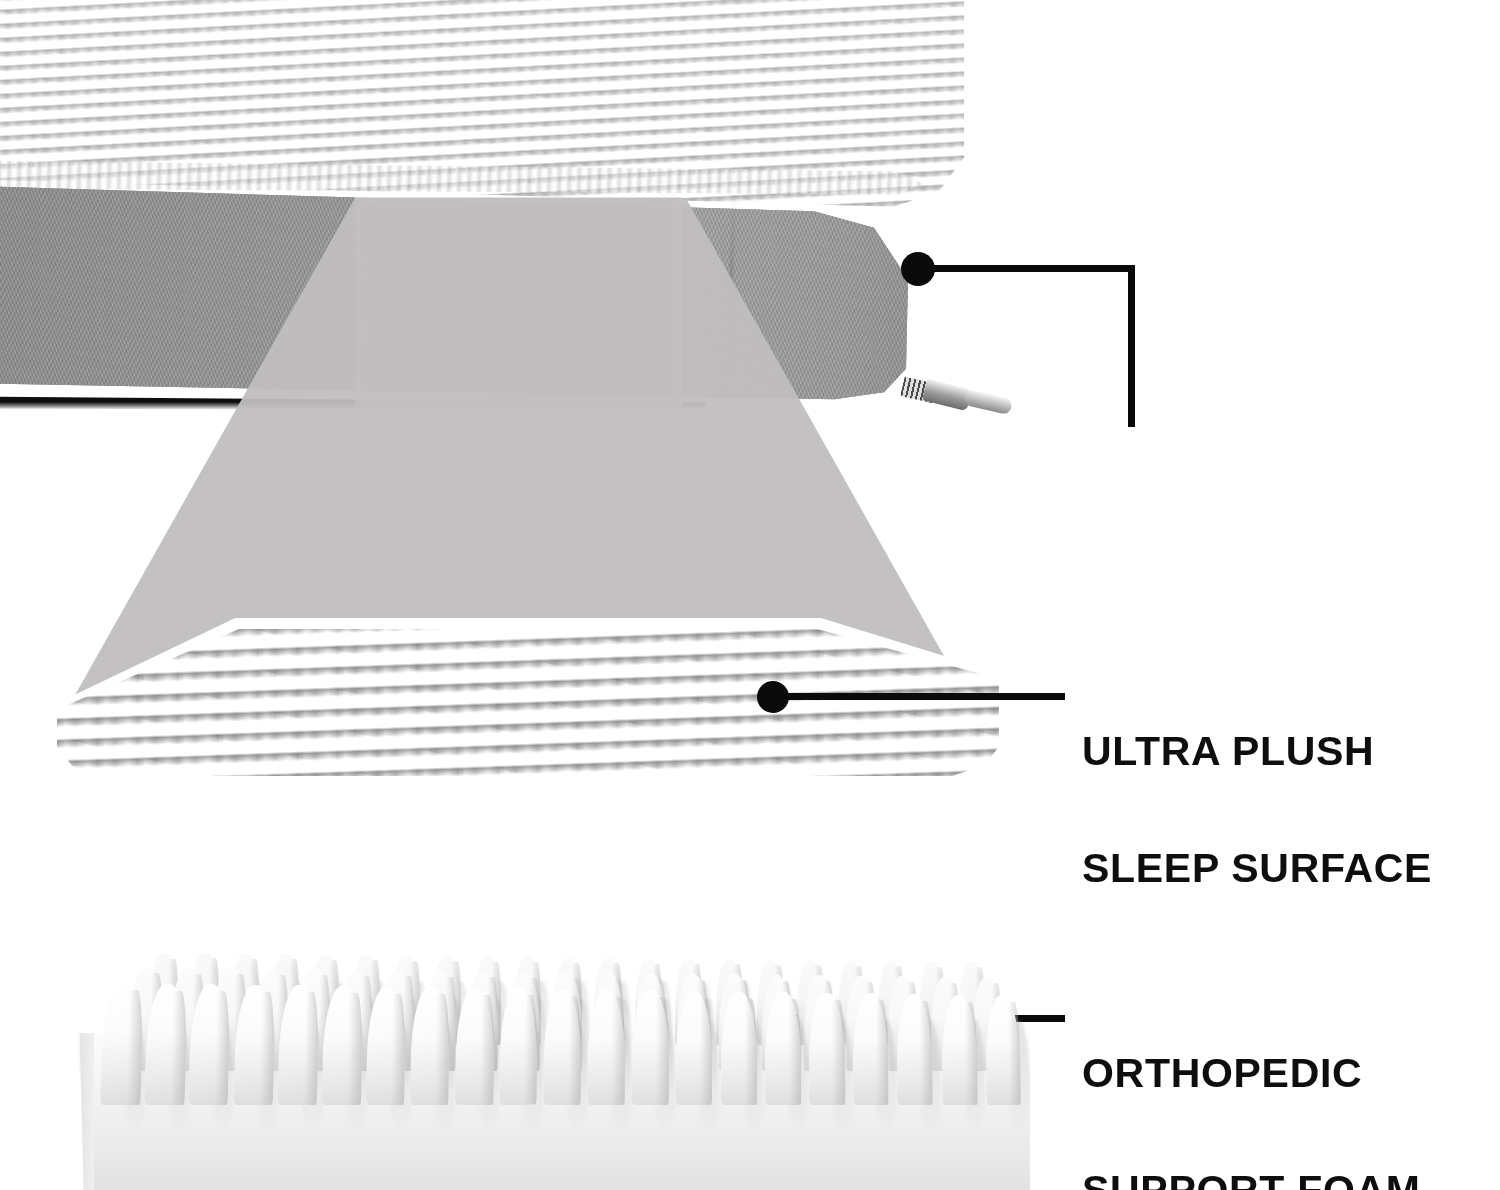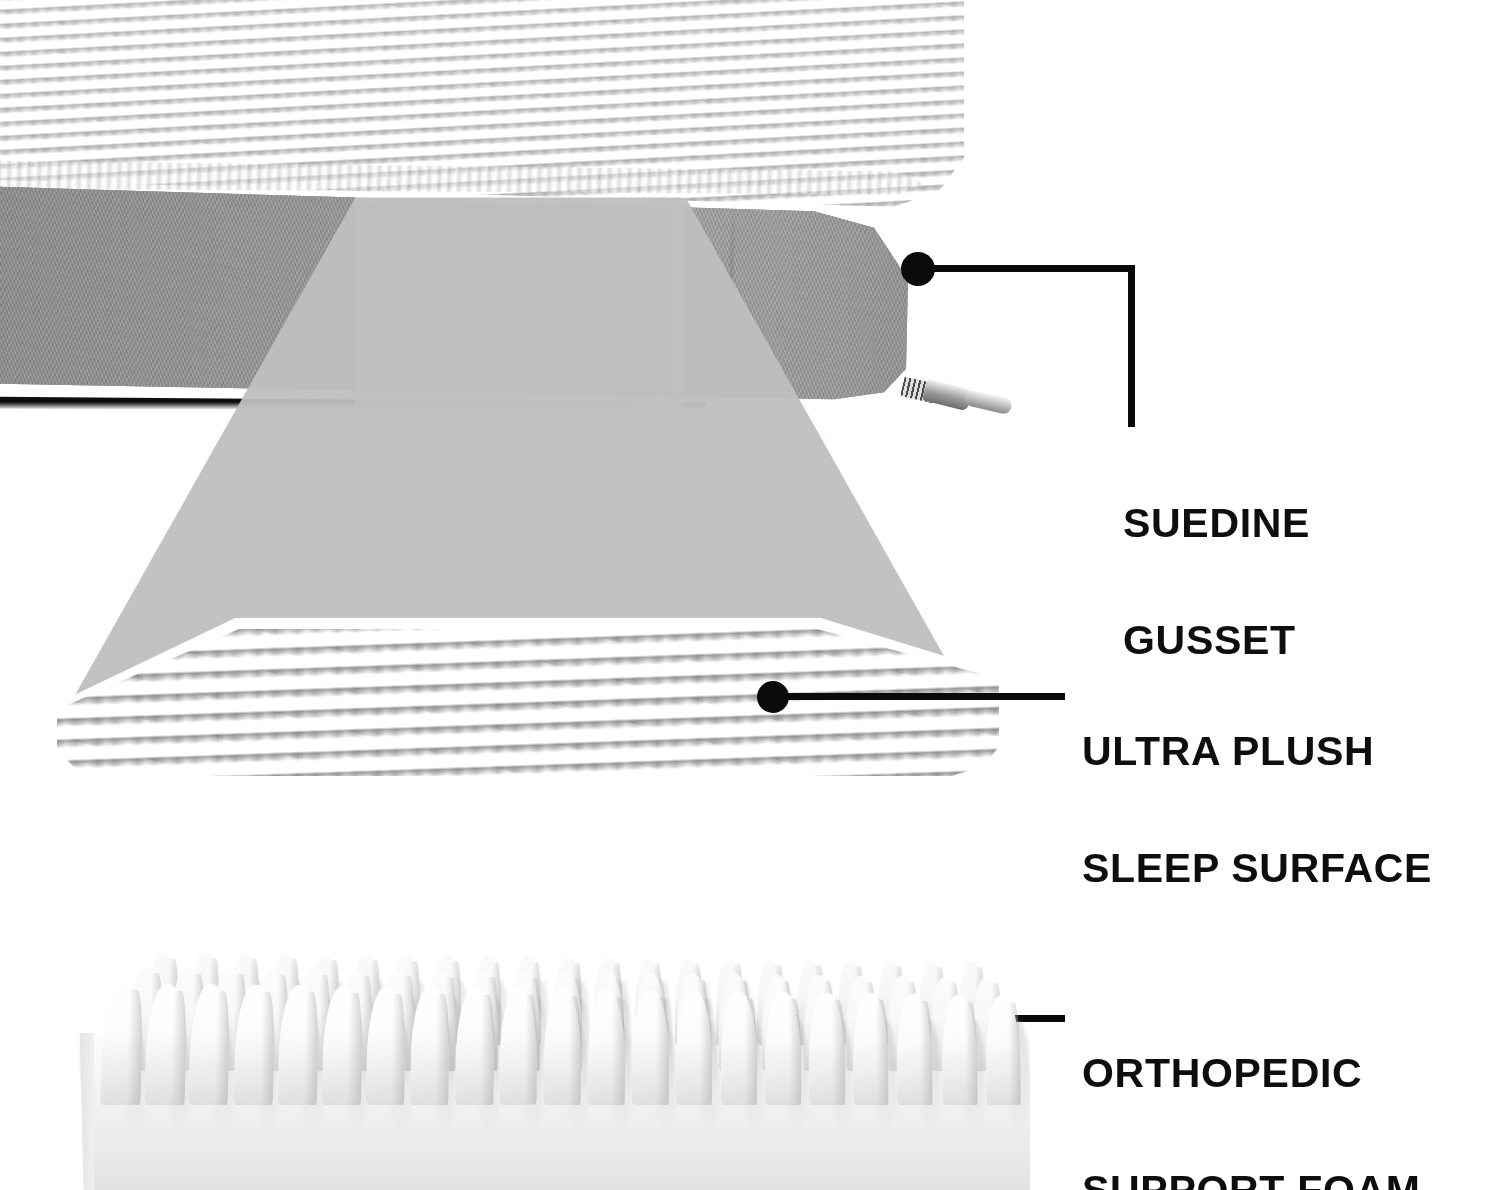--- a/index.html
+++ b/index.html
@@ -462,24 +462,20 @@
         <div class="valley" style="left: 924.598px; top: 94.6px; width: 20.8px; height: 107.36px; opacity: 0.55;"></div>
         <div class="peak" style="left: 901.619px; width: 34.68px; height: 110.41px; bottom: auto; top: 69.59px; filter: brightness(1); transform: skewX(0.68deg);"></div>
         <div class="valley" style="left: 968.789px; top: 94.6px; width: 20.8px; height: 107.36px; opacity: 0.55;"></div>
         <div class="peak" style="left: 945.81px; width: 34.4px; height: 109.8px; bottom: auto; top: 70.2px; filter: brightness(1); transform: skewX(0.8deg);"></div>
       </div>
   </div>
 
   <div class="abs lead-dot" style="left:901px; top:252px; width:34px; height:34px;"></div>
   <div class="abs lead-line-h" style="left:918px; top:265px; width:217px;"></div>
   <div class="abs lead-line-v" style="left:1128px; top:265px; height:162px;"></div>
-  <div class="abs callout-label" style="left:1123px; top:436px; width:370px;">
-    <div>SUEDINE</div>
-    <div>GUSSET</div>
-  </div>
 
   <div class="abs lead-dot" style="left:757px; top:681px; width:32px; height:32px;"></div>
   <div class="abs lead-line-h" style="left:773px; top:693px; width:292px;"></div>
   <div class="abs callout-label" style="left:1082px; top:664px; width:420px;">
     <div>ULTRA PLUSH</div>
     <div>SLEEP SURFACE</div>
   </div>
 
   <div class="abs lead-dot" style="left:757px; top:1003px; width:32px; height:32px;"></div>
   <div class="abs lead-line-h" style="left:773px; top:1015px; width:292px;"></div>

